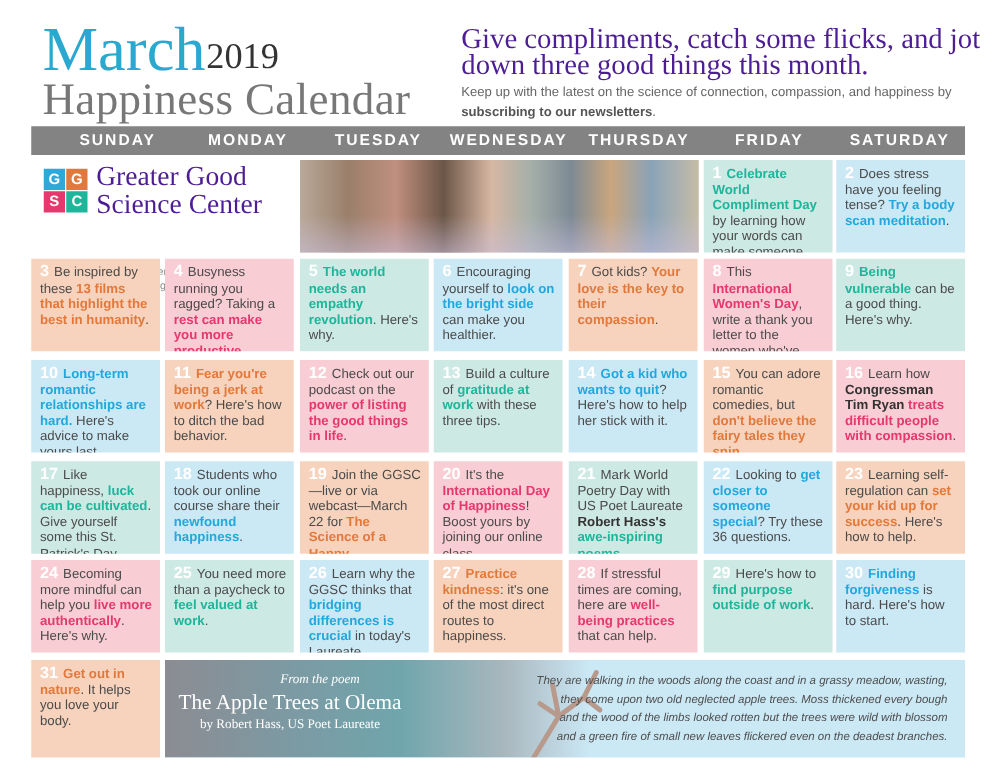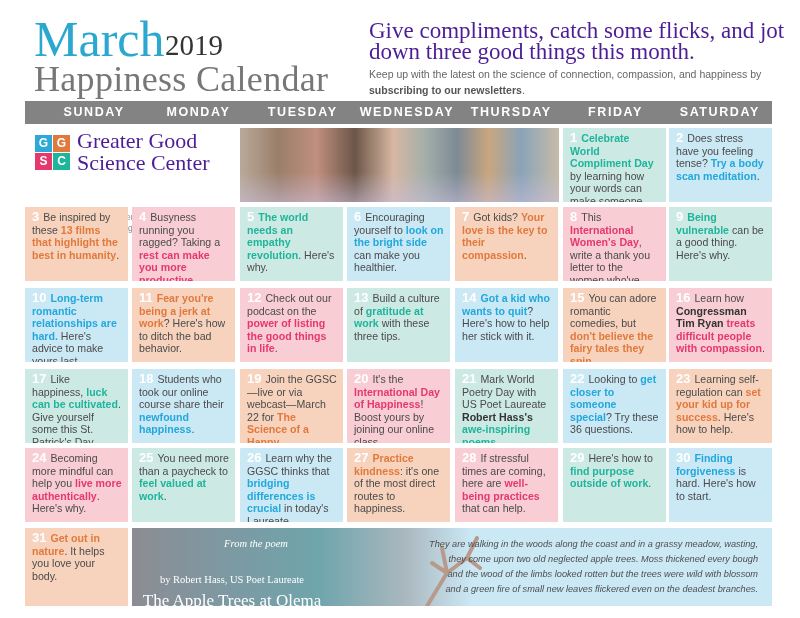--- a/index.html
+++ b/index.html
@@ -28,21 +28,21 @@
   .c-mint { background: #cde9e3; }
   .c-blue { background: #cbe8f5; }
   .t-orange { color: #e2793c; }
   .t-pink { color: #e5386e; }
   .t-teal { color: #1fb59b; }
   .t-blue { color: #22a8dc; }
   .t-dark { color: #333; }
   .poem-box { position: absolute; left: 132px; top: 528px; width: 640px; height: 78px; background: #cbe8f5; overflow: hidden; }
   .poem-img { position: absolute; left: 0; top: 0; width: 340px; height: 78px; background: linear-gradient(90deg, #8c8c93 0%, #7c9aa3 30%, #6fa5ac 55%, #a9b7be 80%, rgba(203,232,245,0) 100%); }
   .poem-from { position: absolute; left: 0; width: 200px; top: 10px; text-align: center; font-family: "Liberation Serif", serif; font-style: italic; font-size: 10.5px; color: #fff; padding-left: 48px; }
-  .poem-title { position: absolute; left: 0; width: 200px; top: 24px; text-align: center; font-family: "Liberation Serif", serif; font-size: 17px; color: #fff; margin-top: 39px; }
+  .poem-title { position: absolute; left: 0; width: 200px; top: 24px; text-align: center; font-family: "Liberation Serif", serif; font-size: 17px; color: #fff; }
   .poem-author { position: absolute; left: 0; width: 200px; top: 46px; text-align: center; font-family: "Liberation Serif", serif; font-size: 10.5px; color: #fff; }
   .poem-lines { position: absolute; right: 14px; top: 9px; width: 330px; text-align: right; font-style: italic; font-size: 9.2px; line-height: 15px; color: #4e4e4e; }
   .branch { position: absolute; left: 290px; top: 0; width: 60px; height: 78px; }
 </style>
 </head>
 <body>
 
 <div class="header">
   <div class="title-month">March</div>
   <div class="title-year">2019</div>

